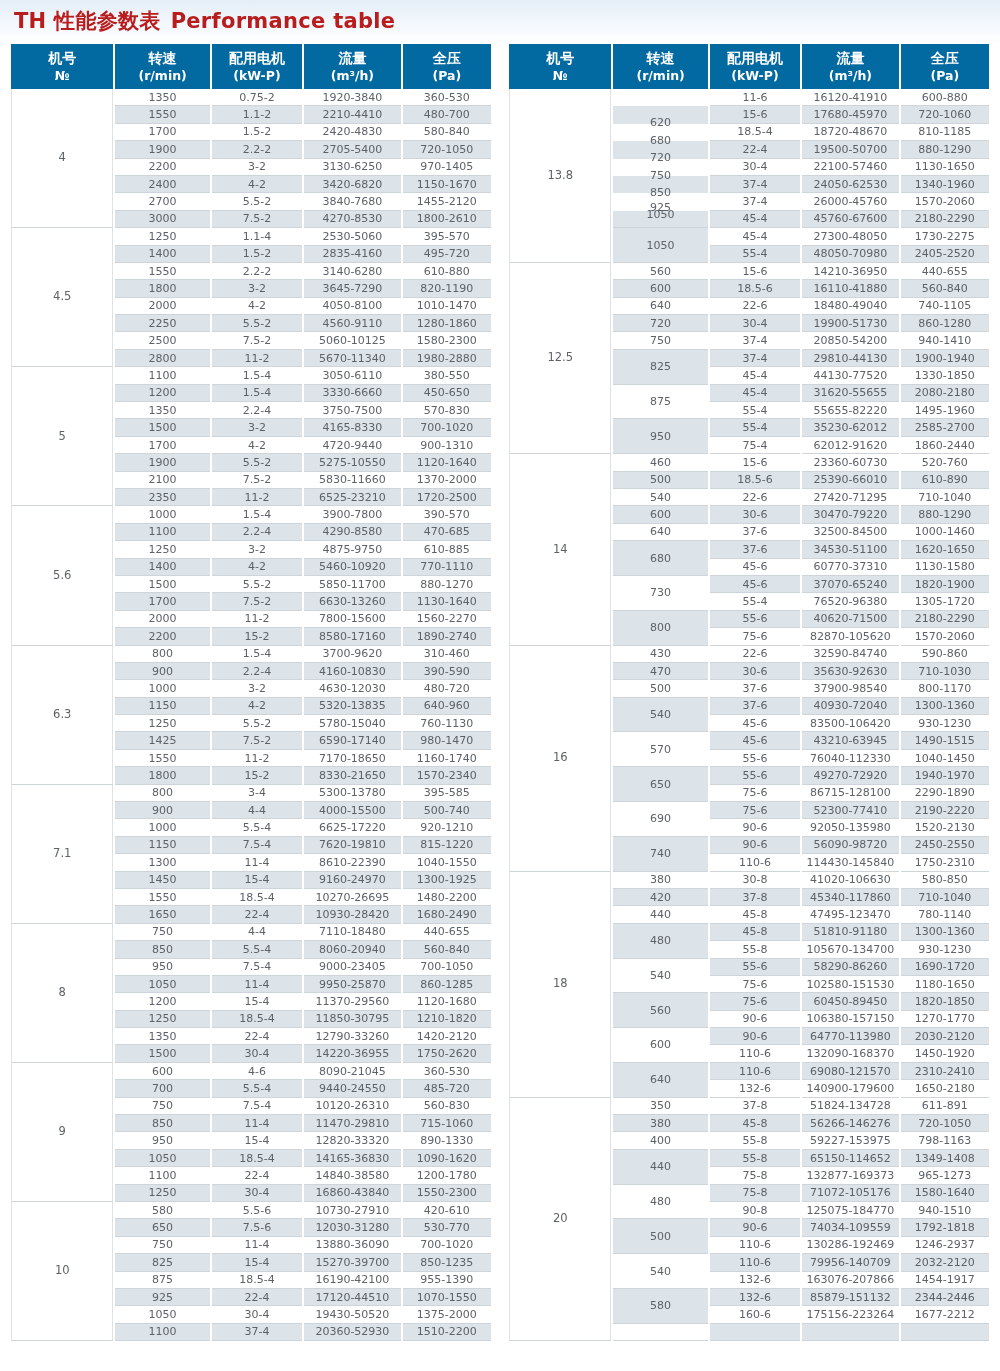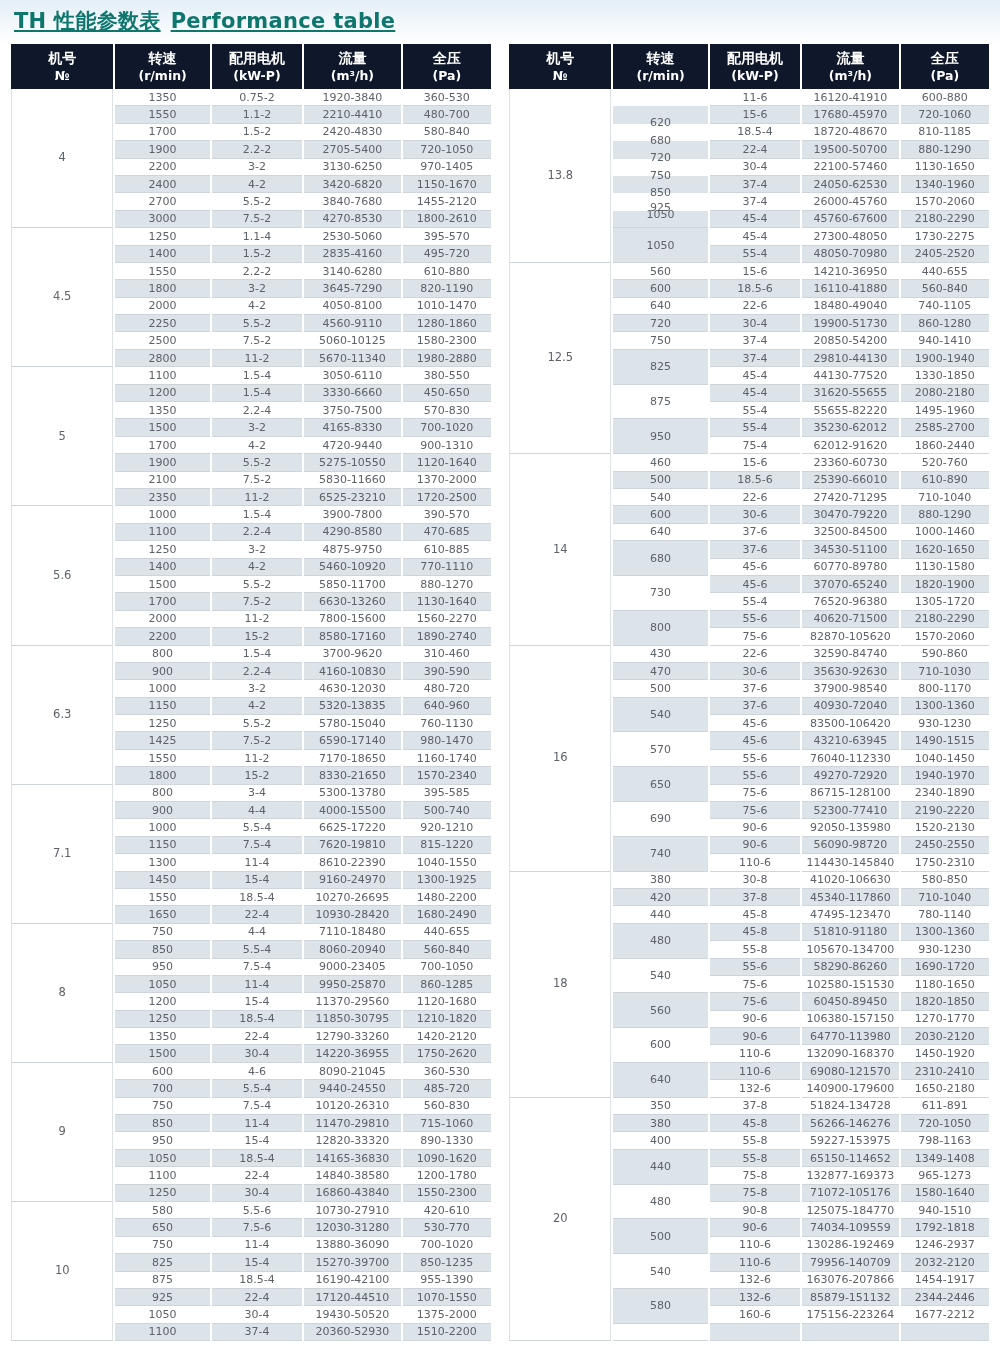--- a/index.html
+++ b/index.html
@@ -1,25 +1,25 @@
 <!DOCTYPE html>
 <html><head>
 <meta charset="utf-8">
 <style>
   * { box-sizing: border-box; margin: 0; padding: 0; }
   html, body { width: 1000px; background: #ffffff; font-family: "DejaVu Sans", "Liberation Sans", sans-serif; }
   body { position: relative; height: 1371px; overflow: hidden; }
   .top-gradient { position: absolute; top: 0; left: 0; right: 0; height: 44px;
     background: linear-gradient(180deg, #e4eef7 0%, #f3f8fc 55%, #ffffff 100%); z-index: 0; }
   .page { position: relative; z-index: 1; padding: 5px 9px 0 9px; }
-  .title { font-size: 21px; font-weight: bold; color: #0f766e; margin: 2px 0 9px 5px; letter-spacing: 0.3px; white-space: nowrap; text-decoration: underline; }
+  .title { font-size: 21px; font-weight: bold; color: #b91c1c; margin: 2px 0 9px 5px; letter-spacing: 0.3px; white-space: nowrap; }
   .title .en { margin-left: 10px; }
   .tables { display: flex; gap: 14px; align-items: flex-start; }
   table { border-collapse: separate; border-spacing: 2px 0; table-layout: fixed; width: 484px; }
-  th.head { background: #0f172a; color: #ffffff; height: 45px; vertical-align: middle;
+  th.head { background: #0369a1; color: #ffffff; height: 45px; vertical-align: middle;
     font-weight: bold; padding: 0; text-align: center; }
   th.head .main { display: block; font-size: 14px; line-height: 1.25; }
   th.head .sub { display: block; font-size: 12.5px; line-height: 1.2; }
   td { height: 17.4px; padding: 0; text-align: center; vertical-align: middle;
     font-size: 11px; line-height: 1; color: #5d6268; background: #ffffff;
     border-bottom: 1px solid #ced4d9; overflow: hidden; white-space: nowrap; }
   td.g { background: #dce3e9; }
   td.w { background: #ffffff; }
   td.no-cell { background: #ffffff; font-size: 11.5px; border-left: 1px solid #dde2e6; border-right: 1px solid #dde2e6; }
   td.stack-cell { padding: 0; vertical-align: bottom;
@@ -712,21 +712,21 @@
               <td class="w">1000-1460</td>
             </tr>
             <tr>
               <td class="g" rowspan="2">680</td>
               <td class="g">37-6</td>
               <td class="g">34530-51100</td>
               <td class="g">1620-1650</td>
             </tr>
             <tr>
               <td class="w">45-6</td>
-              <td class="w">60770-89780</td>
+              <td class="w">60770-37310</td>
               <td class="w">1130-1580</td>
             </tr>
             <tr>
               <td class="w" rowspan="2">730</td>
               <td class="g">45-6</td>
               <td class="g">37070-65240</td>
               <td class="g">1820-1900</td>
             </tr>
             <tr>
               <td class="w">55-4</td>
@@ -787,21 +787,21 @@
             </tr>
             <tr>
               <td class="g" rowspan="2">650</td>
               <td class="g">55-6</td>
               <td class="g">49270-72920</td>
               <td class="g">1940-1970</td>
             </tr>
             <tr>
               <td class="w">75-6</td>
               <td class="w">86715-128100</td>
-              <td class="w">2340-1890</td>
+              <td class="w">2290-1890</td>
             </tr>
             <tr>
               <td class="w" rowspan="2">690</td>
               <td class="g">75-6</td>
               <td class="g">52300-77410</td>
               <td class="g">2190-2220</td>
             </tr>
             <tr>
               <td class="w">90-6</td>
               <td class="w">92050-135980</td>

